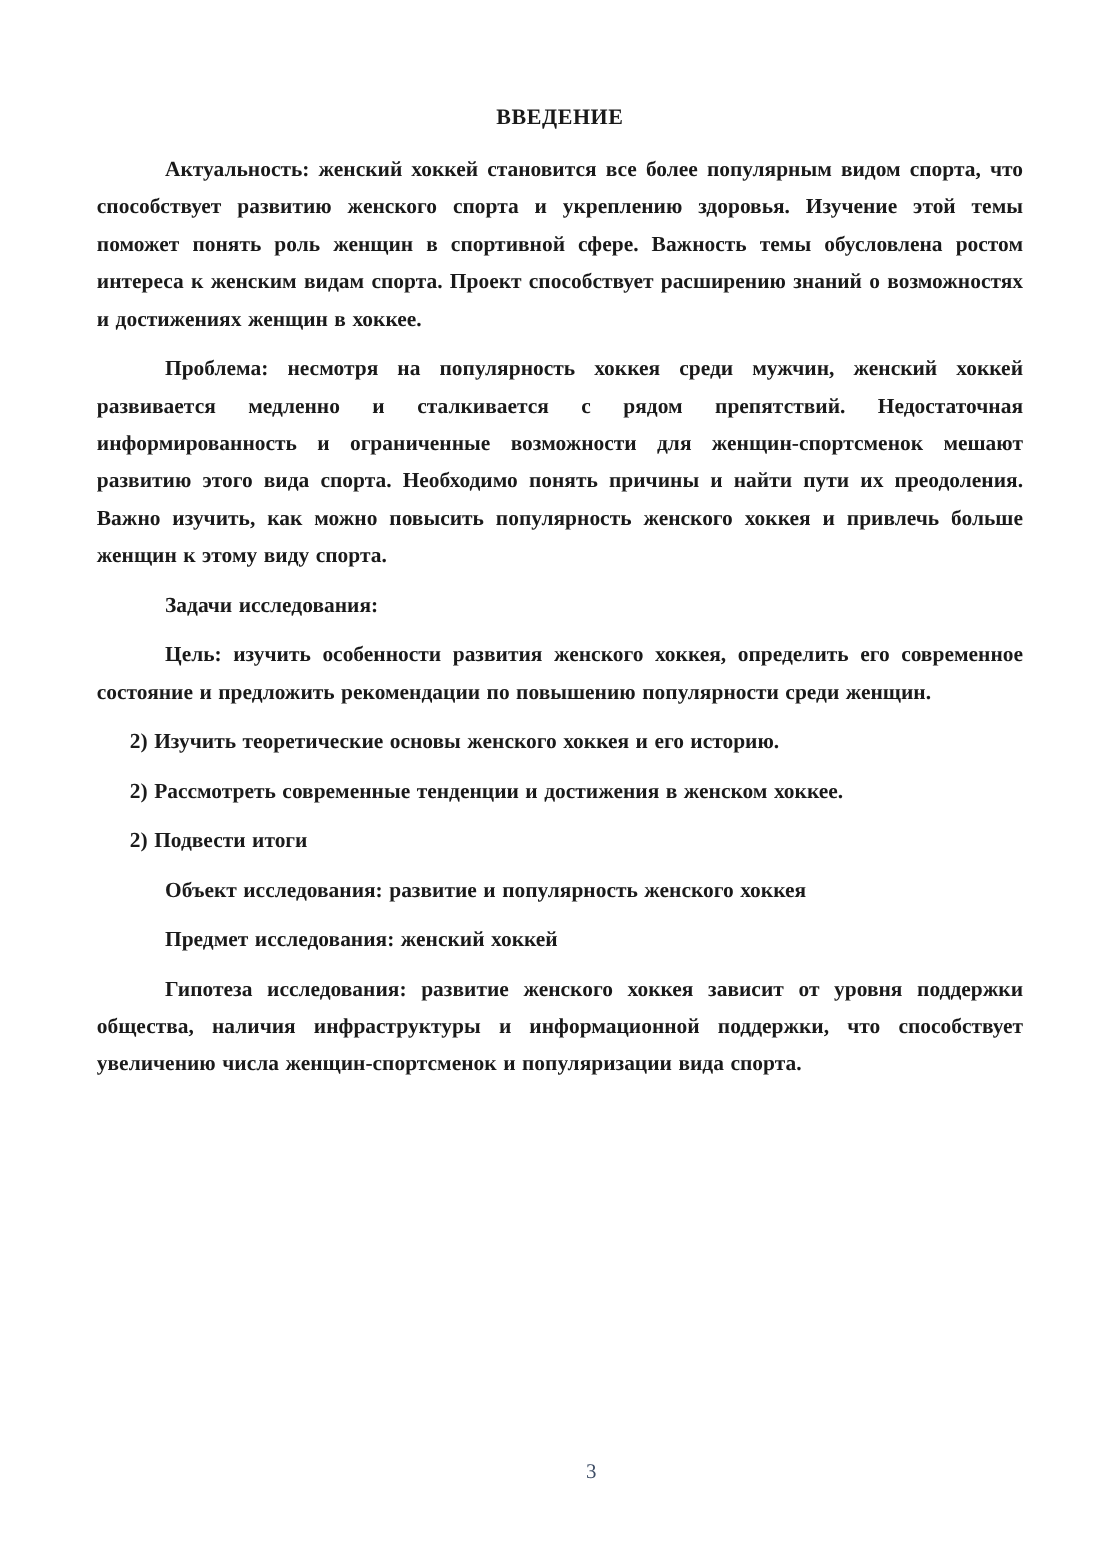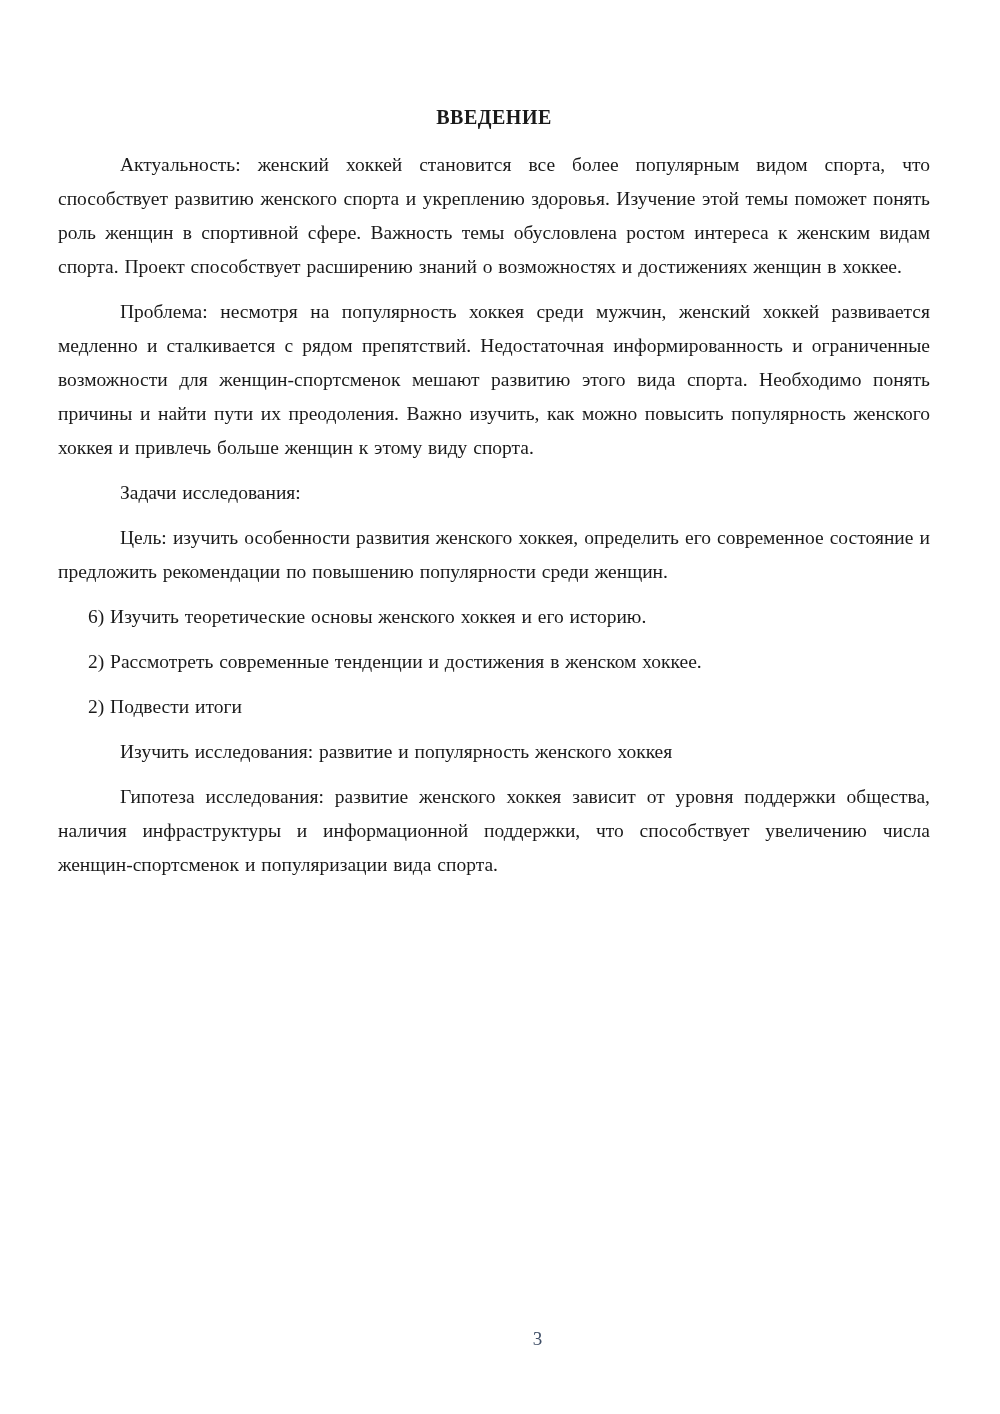--- a/index.html
+++ b/index.html
@@ -8,40 +8,40 @@
     width: 1000px;
     height: 1414px;
     background: #ffffff;
     font-family: "Liberation Serif", "DejaVu Serif", serif;
     color: #1a1a1a;
     position: relative;
     overflow: hidden;
   }
 
   .page {
-    padding: 90px 70px 0 58px;  
-    margin-top: 10px;
+    padding: 90px 70px 0 88px;  
   }
 
   .doc-title {
     text-align: center;
     font-size: 20px;
     font-weight: bold;
     letter-spacing: 0.5px;
     line-height: 34px;
     margin-bottom: 14px;
   }
 
   p.par {
     font-size: 19.5px;
     line-height: 34px;
     text-align: justify;
     text-indent: 62px;
     margin-top: 11px;
     word-spacing: 1px;
+    font-weight: bold;
   }
 
   p.par.list {
     text-indent: 30px;
   }
 
   .page-number {
     position: absolute;
     top: 1328px;
     left: 145px;
@@ -59,28 +59,29 @@
   <h1 class="doc-title">ВВЕДЕНИЕ</h1>
 
   <p class="par">Актуальность: женский хоккей становится все более популярным видом спорта, что способствует развитию женского спорта и укреплению здоровья. Изучение этой темы поможет понять роль женщин в спортивной сфере. Важность темы обусловлена ростом интереса к женским видам спорта. Проект способствует расширению знаний о возможностях и достижениях женщин в хоккее.</p>
 
   <p class="par">Проблема: несмотря на популярность хоккея среди мужчин, женский хоккей развивается медленно и сталкивается с рядом препятствий. Недостаточная информированность и ограниченные возможности для женщин-спортсменок мешают развитию этого вида спорта. Необходимо понять причины и найти пути их преодоления. Важно изучить, как можно повысить популярность женского хоккея и привлечь больше женщин к этому виду спорта.</p>
 
   <p class="par">Задачи исследования:</p>
 
   <p class="par">Цель: изучить особенности развития женского хоккея, определить его современное состояние и предложить рекомендации по повышению популярности среди женщин.</p>
 
-  <p class="par list">6) Изучить теоретические основы женского хоккея и его историю.</p>
+  <p class="par list">2) Изучить теоретические основы женского хоккея и его историю.</p>
 
   <p class="par list">2) Рассмотреть современные тенденции и достижения в женском хоккее.</p>
 
 
 
   <p class="par list">2) Подвести итоги</p>
 
-  <p class="par">Изучить исследования: развитие и популярность женского хоккея</p>
+  <p class="par">Объект исследования: развитие и популярность женского хоккея</p>
 
+  <p class="par">Предмет исследования: женский хоккей</p>
 
   <p class="par">Гипотеза исследования: развитие женского хоккея зависит от уровня поддержки общества, наличия инфраструктуры и информационной поддержки, что способствует увеличению числа женщин-спортсменок и популяризации вида спорта.</p>
 
 </div>
 
 <div class="page-number">3</div>
 
 </body></html>

